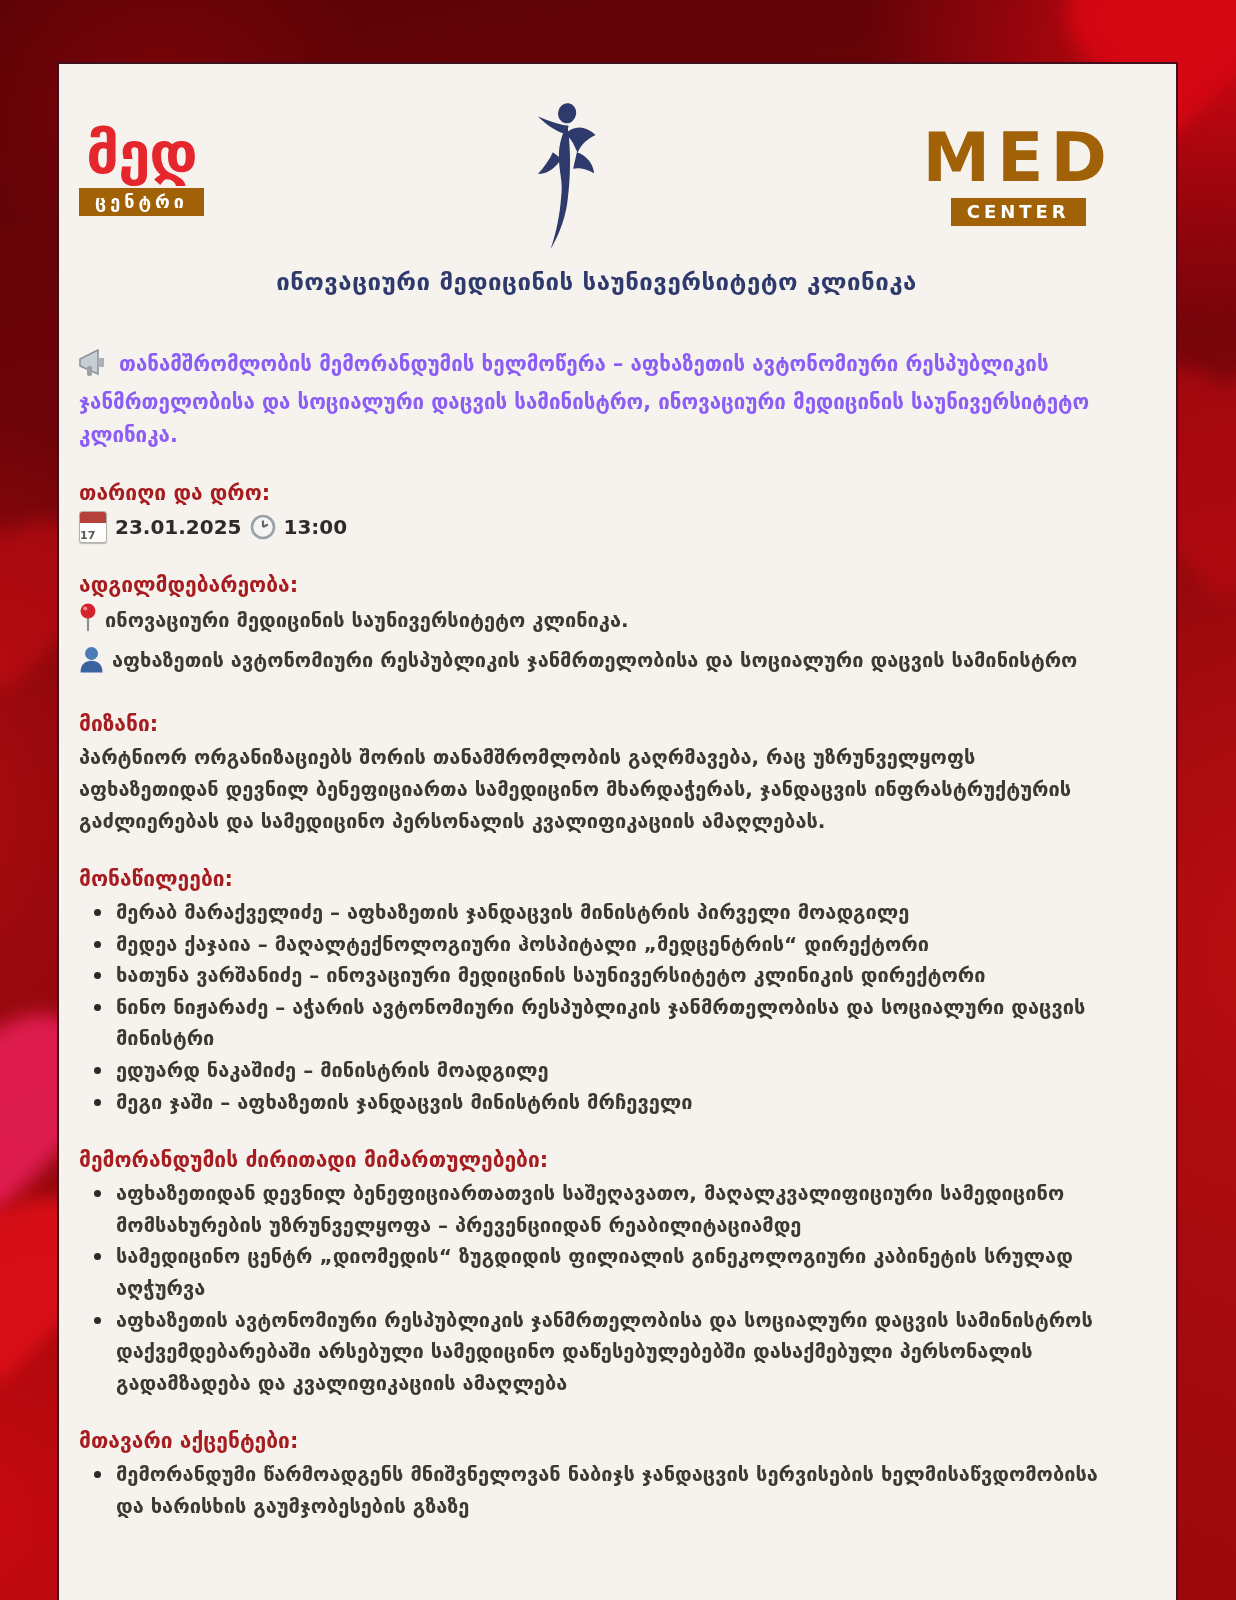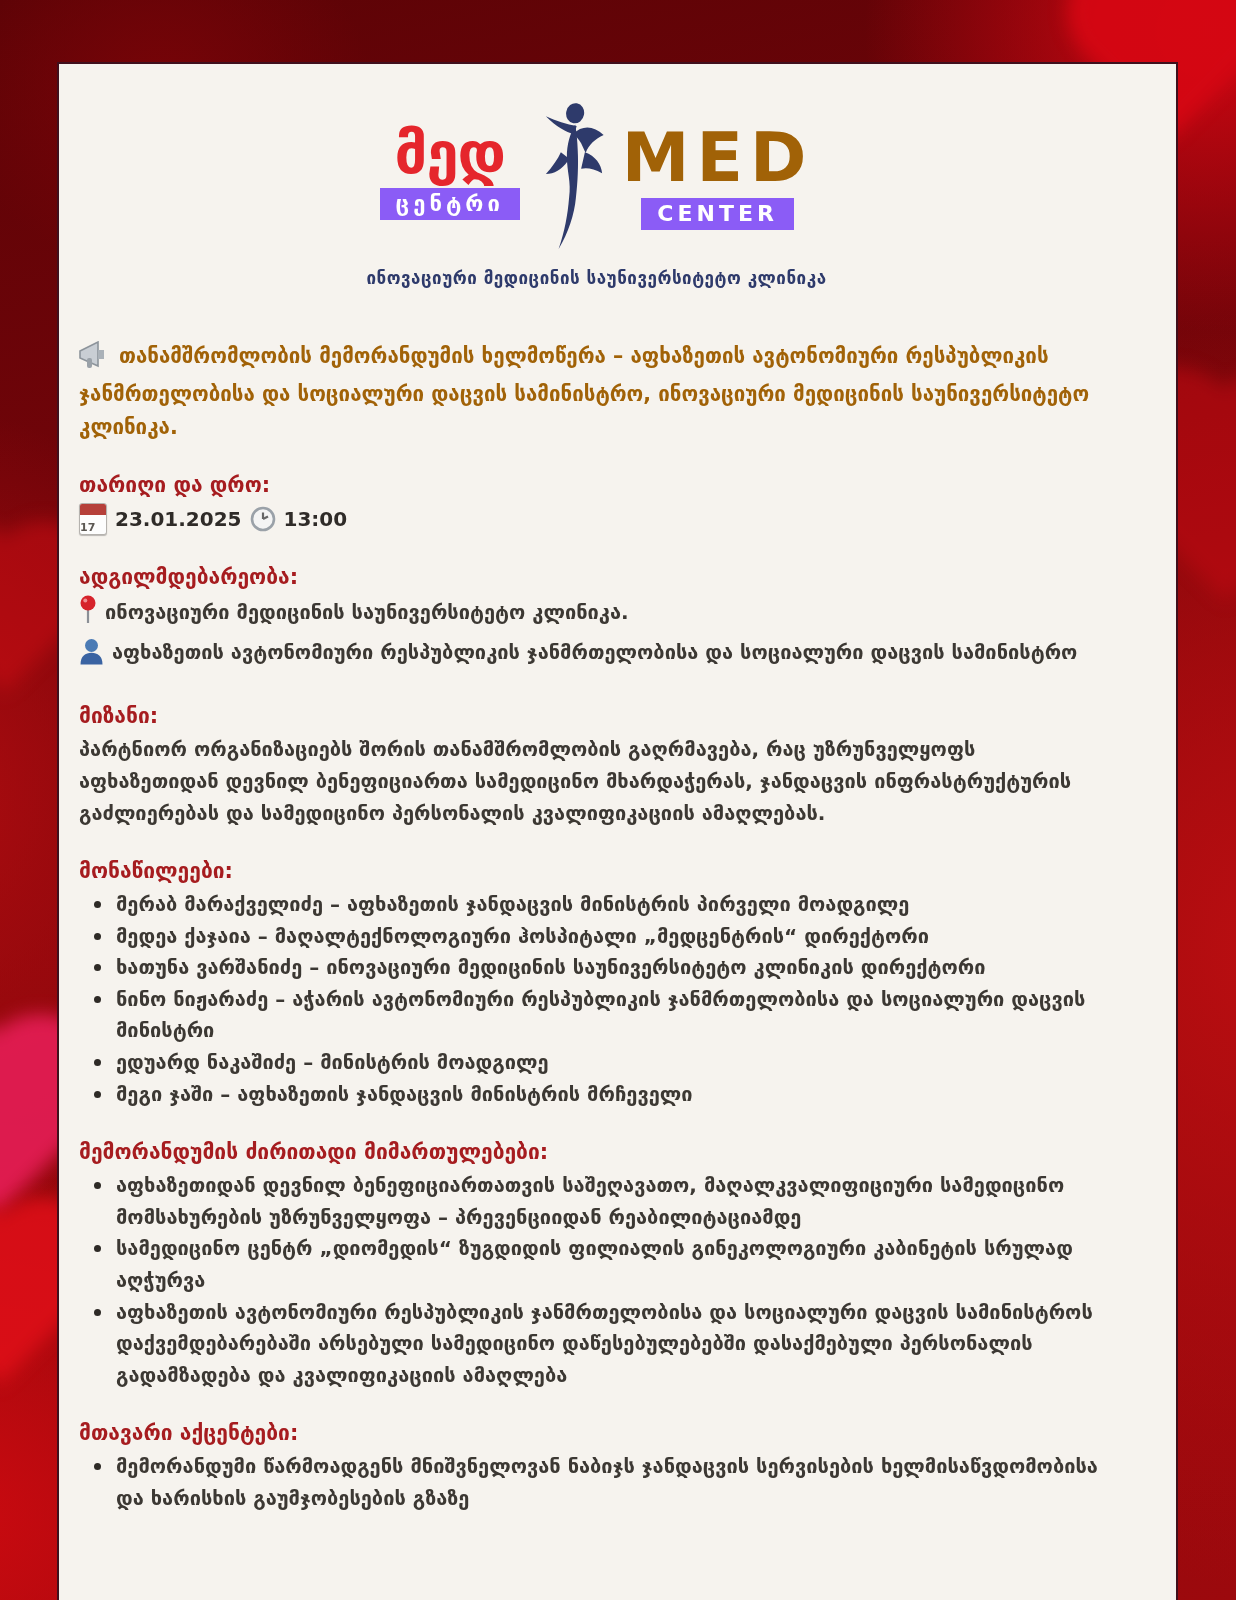--- a/index.html
+++ b/index.html
@@ -32,32 +32,32 @@
   .heart.h4::before,.heart.h4::after{background:#e00f18;}
   .heart.h5{width:110px;height:110px;left:-50px;top:560px;opacity:.5;background:#cf0d14;}
   .heart.h5::before,.heart.h5::after{background:#cf0d14;}
 
   
   .card{position:absolute;left:57px;top:62px;width:1121px;height:1560px;
     box-sizing:border-box;background:#f6f3ee;border:2px solid #40101d;
     padding:26px 62px 30px 20px;}
 
   
-  .logo{display:flex;justify-content:center;align-items:flex-start;margin-top:20px;height:132px;gap:16px;}
+  .logo{display:flex;justify-content:space-between;align-items:flex-start;margin-top:20px;height:132px;gap:16px;}
   .logo-col{display:flex;flex-direction:column;align-items:center;margin-top:14px;}
   .logo-geo{font-size:58px;font-weight:bold;color:#e5262c;line-height:1;letter-spacing:-1px;}
   .logo-lat{font-size:68px;font-weight:bold;color:#a16207;line-height:1;letter-spacing:7px;}
-  .logo-banner{margin-top:6px;background:#8b5cf6;color:#fff;font-weight:bold;
-    font-size:22px;letter-spacing:4px;padding:3px 16px;line-height:1.2;}
+  .logo-banner{margin-top:6px;background:#a16207;color:#fff;font-weight:bold;
+    font-size:18px;letter-spacing:4px;padding:3px 16px;line-height:1.2;}
   .logo-figure{width:104px;height:150px;margin:-8px -20px 0 -14px;position:relative;z-index:2;flex:none;}
 
-  .subtitle{text-align:center;color:#2e3a6b;font-weight:bold;font-size:17px;margin-top:26px;letter-spacing:.5px;}
+  .subtitle{text-align:center;color:#2e3a6b;font-weight:bold;font-size:24px;margin-top:26px;letter-spacing:.5px;}
 
   
-  .announcement{margin:52px 0 0;color:#a16207;font-weight:bold;font-size:20.5px;line-height:1.58;}
+  .announcement{margin:52px 0 0;color:#8b5cf6;font-weight:bold;font-size:20.5px;line-height:1.58;}
   h2{color:#a61c1f;font-size:21px;font-weight:bold;margin:30px 0 6px;}
   .body-line,.body-text{margin:2px 0;color:#3c3833;font-weight:bold;font-size:20px;line-height:1.58;}
   ul{margin:2px 0 0;padding:0;list-style:none;}
   li{position:relative;padding-left:37px;color:#3c3833;font-weight:bold;font-size:20px;line-height:1.58;}
   li::before{content:"";position:absolute;left:15px;top:12px;width:7px;height:7px;border-radius:50%;background:#2e2a26;}
   .meta-line{margin:4px 0 0;color:#2f2b28;font-weight:bold;font-size:20px;display:flex;align-items:center;gap:8px;}
 
   
   .icon{display:inline-block;vertical-align:-6px;margin-right:8px;flex:none;}
   .calendar{width:26px;height:30px;background:#fdfdfd;border:1px solid #b5b2ae;border-radius:3px;

